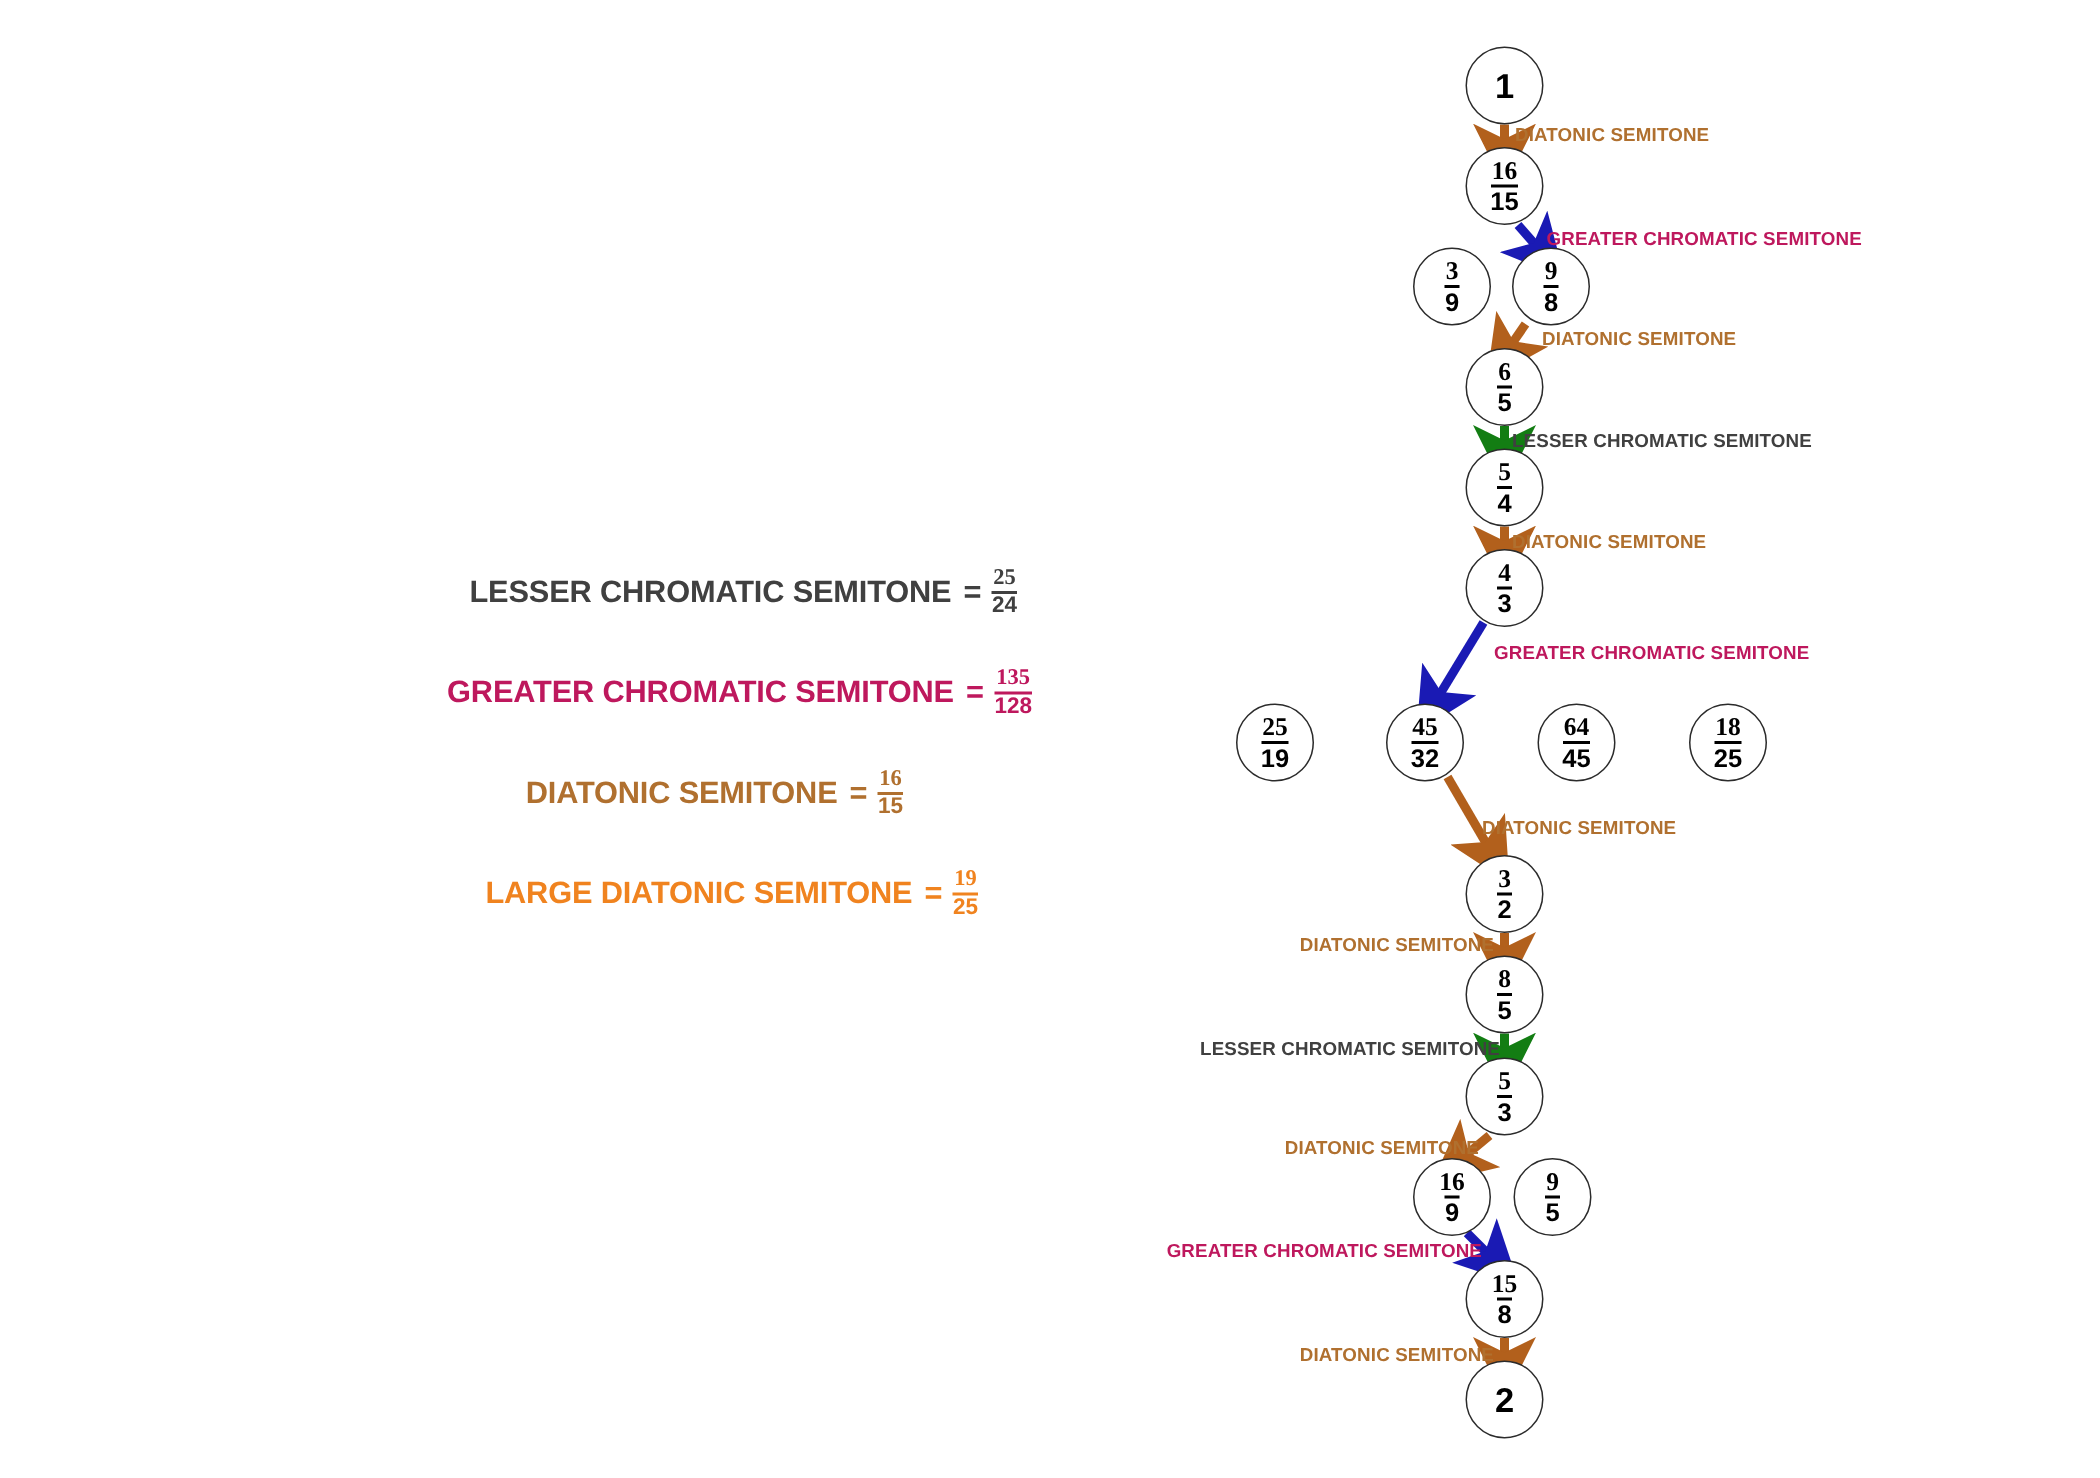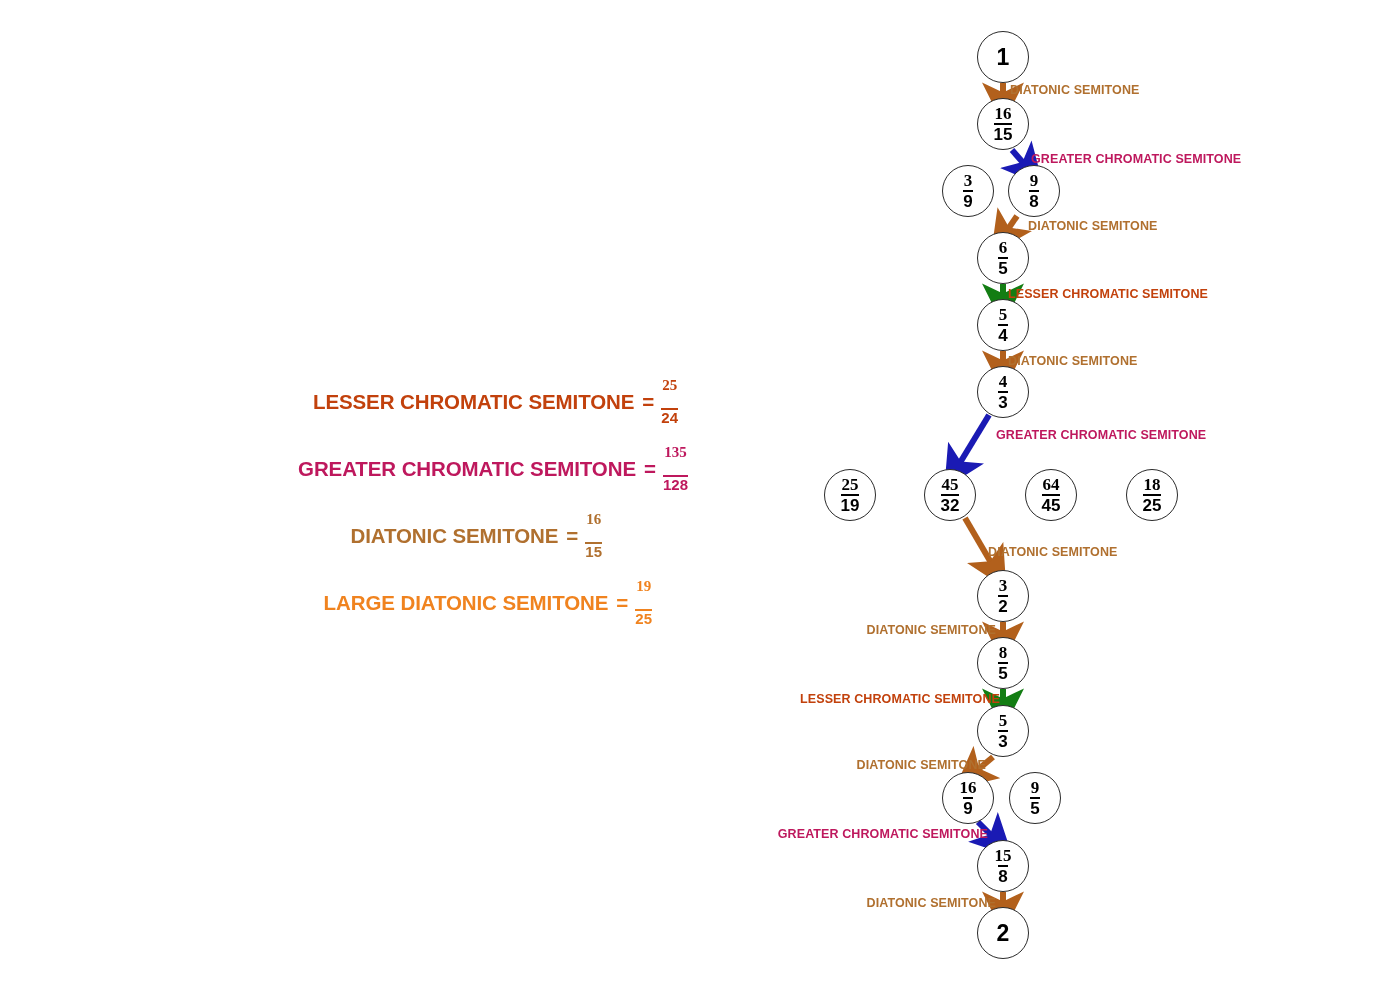--- a/index.html
+++ b/index.html
@@ -26,23 +26,23 @@
   }
   .legend-row .lbl{letter-spacing:-0.1px;}
   .legend-row .eq{margin:0 7px 0 8px;}
   .frac{
     display:inline-flex;flex-direction:column;align-items:center;
     line-height:1.02;font-weight:bold;vertical-align:middle;
   }
   .frac .num{display:block;font-family:Liberation Serif, serif;}
   .frac .den{display:block;border-top:2px solid currentColor;padding-top:0px;}
   .legend .frac{font-size:15px;}
-  .legend .frac .den{margin-top:15px;}
-
-  .c-green{color:#c2410c;}
+  .legend .frac .den{margin-top:1px;}
+
+  .c-green{color:#404040;}
   .c-blue{color:#be185d;}
   .c-brown{color:#b0702f;}
   .c-orange{color:#f0831f;}
 
   
   .node{
     position:absolute;width:52px;height:52px;border-radius:50%;
     border:1.4px solid #2b2b2b;background:#ffffff;
     display:flex;align-items:center;justify-content:center;
     box-sizing:border-box;color:#000;

